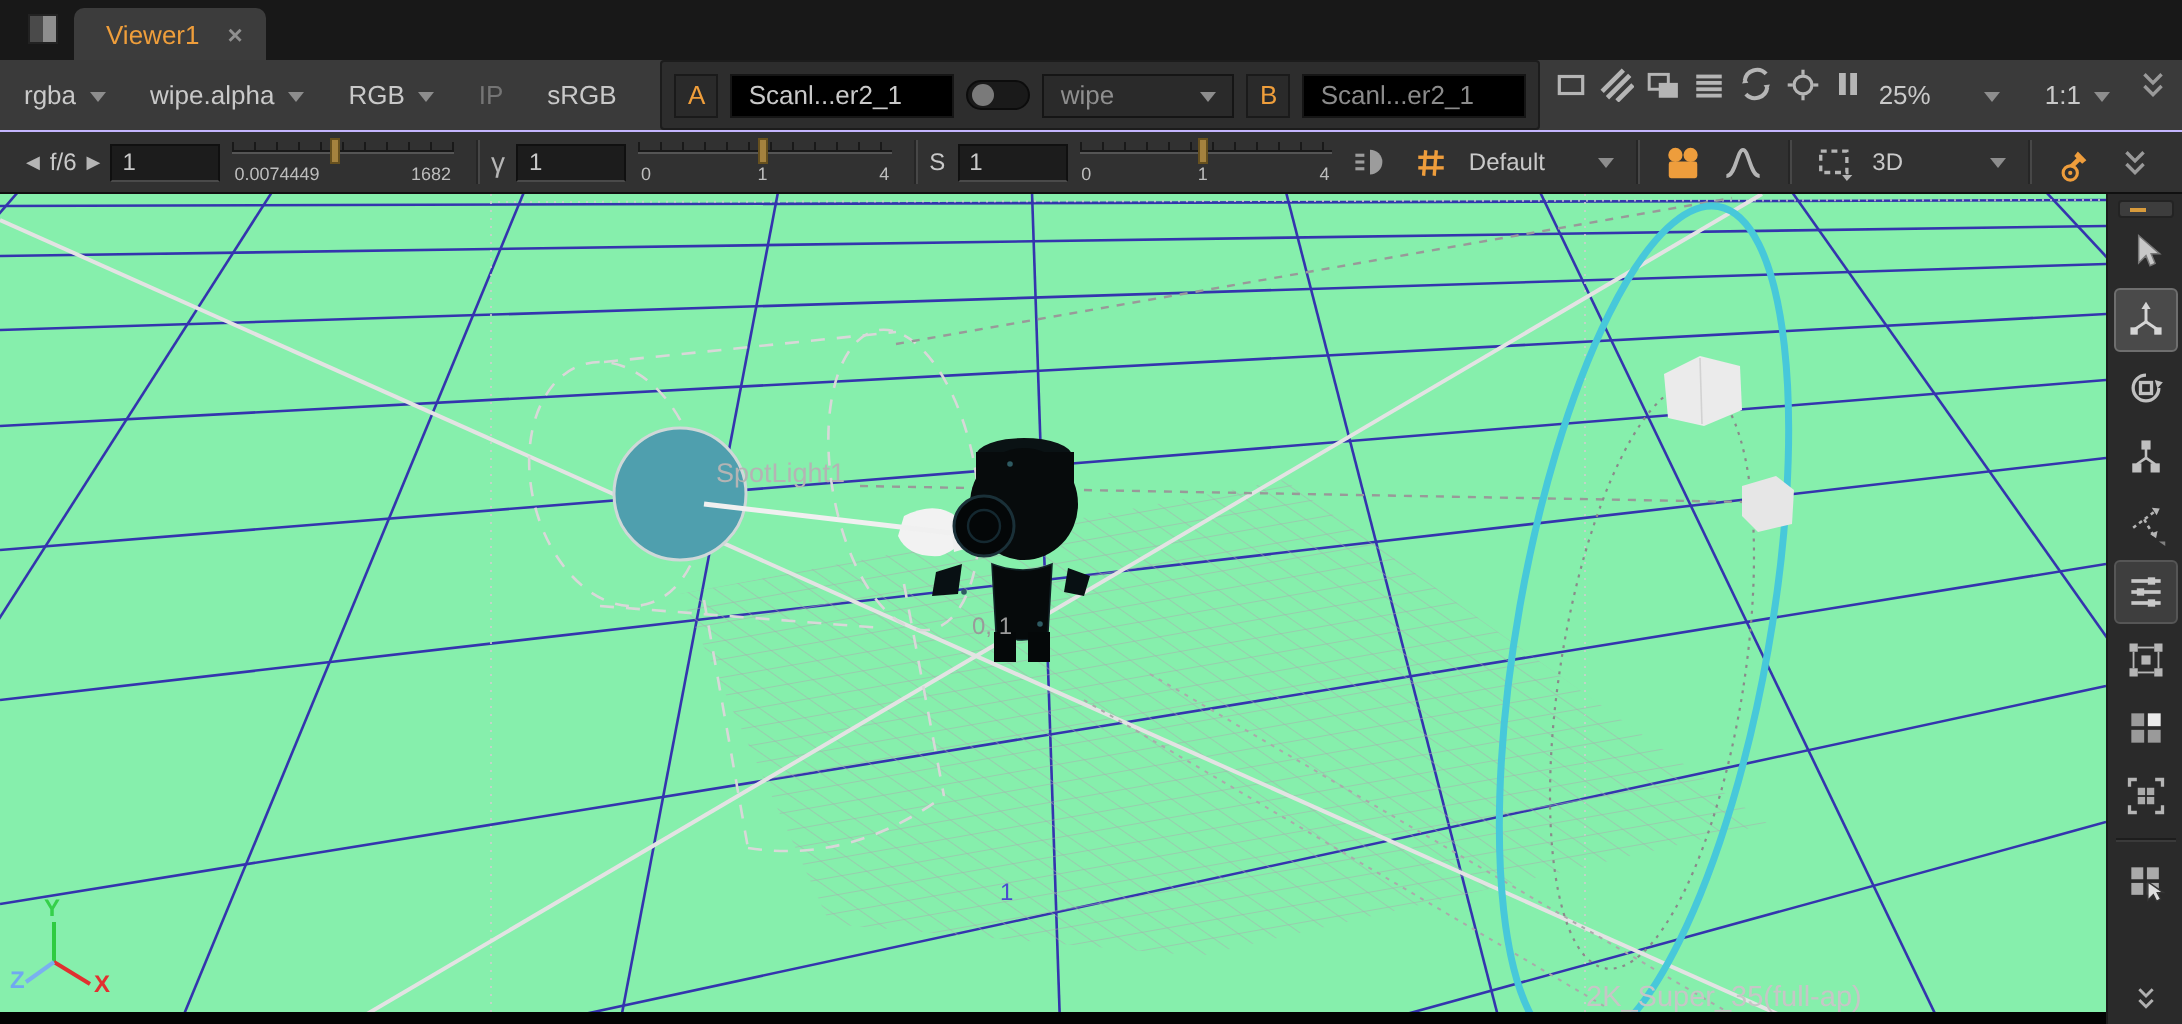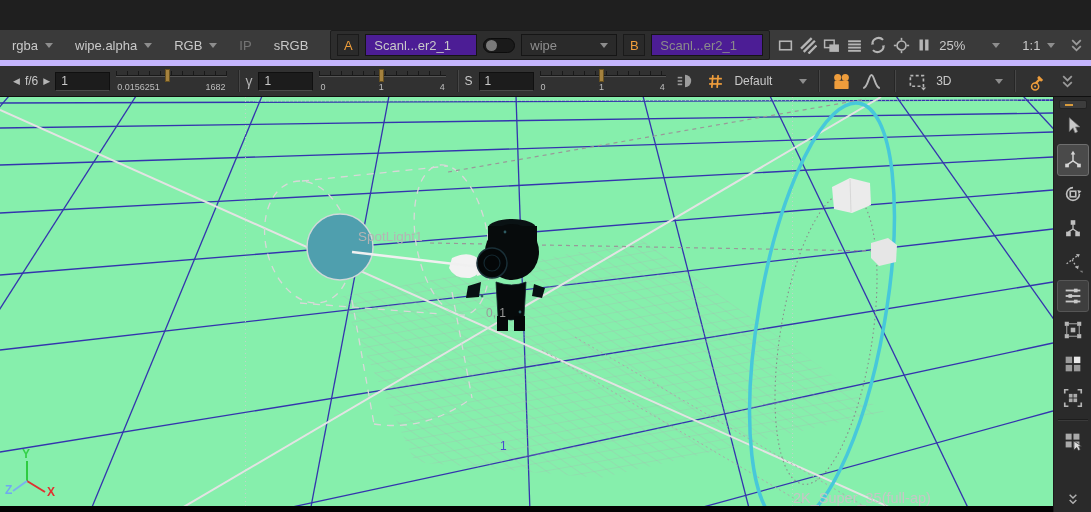--- a/index.html
+++ b/index.html
@@ -12,32 +12,32 @@
             display:flex; align-items:flex-end; }
   .panel-icon { width:15px; height:15px; margin:0 0 8px 14px; border:1px solid #222;
                 background:linear-gradient(90deg,#4a4a4a 0 50%,#8d8d8d 50% 100%); }
   .tab { height:26px; margin-left:8px; padding:0 12px 0 16px; background:#3c3c3c;
          border-radius:5px 5px 0 0; display:flex; align-items:center; gap:14px; }
   .tab-title { color:#ef9e3b; font-size:13px; }
   .tab-close { color:#8f8f8f; font-size:13px; font-weight:bold; }
 
   
   .t1 { position:absolute; left:0; top:30px; width:1091px; height:36px; background:#3a3a3a;
-        border-bottom:6px solid #c4b5fd; display:flex; align-items:center; padding:0 8px;
+        border-bottom:1px solid #c4b5fd; display:flex; padding:0 8px;
         color:#c9c9c9; font-size:13px; }
   .t2 { position:absolute; left:0; top:66px; width:1091px; height:31px; background:#313131;
         border-bottom:1px solid #101010; display:flex; align-items:center; padding:0 8px;
         color:#c9c9c9; font-size:12px; }
   .vsep { width:1px; height:22px; background:#262626; box-shadow:1px 0 0 #474747; margin:0 7px; }
   .dd { display:flex; align-items:center; gap:7px; padding:0 4px; white-space:nowrap; }
   .caret { width:0; height:0; border:4px solid transparent; border-top:5px solid #8d8d8d; margin-top:5px; }
   .dim { color:#757575; }
   .abgroup { display:flex; align-items:center; gap:6px; background:#2d2d2d;
              border:1px solid #1c1c1c; border-radius:2px; padding:3px 6px; margin:0 4px; }
-  .chip { background:#4c1d95; border:1px solid #151515; height:22px; display:flex;
+  .chip { background:#000000; border:1px solid #151515; height:22px; display:flex;
           align-items:center; padding:0 8px; white-space:nowrap; }
   .ab-letter { color:#ef9e3b; background:#2a2a2a; border:1px solid #1a1a1a; height:22px;
                width:22px; display:flex; align-items:center; justify-content:center; }
   .b-val { color:#8b8b8b; }
   .toggle { width:32px; height:15px; border-radius:8px; background:#1a1a1a;
             border:1px solid #0c0c0c; position:relative; }
   .toggle .knob { position:absolute; left:2px; top:1px; width:11px; height:11px;
                   border-radius:50%; background:#7a7a7a; }
   .wipe-chip { background:#2a2a2a; width:96px; justify-content:space-between; color:#8f8f8f; }
   .icnbtn { width:26px; height:24px; display:flex; align-items:center; justify-content:center; margin:0 3px; }
@@ -71,20 +71,27 @@
           margin:1px 0; border-radius:3px; }
   .sbtn.sel { background:#4a4a4a; border:1px solid #6e6e6e; }
   .sbtn.sel2 { background:#3e3e3e; border:1px solid #565656; }
   .sdiv { width:30px; height:1px; background:#1d1d1d; box-shadow:0 1px 0 #3a3a3a; margin:4px 0; }
 </style>
 </head>
 <body>
 
 <div class="app">
 
+  <div class="tabbar">
+    <div class="panel-icon"></div>
+    <div class="tab">
+      <span class="tab-title">Viewer1</span>
+      <span class="tab-close">×</span>
+    </div>
+  </div>
 
   <div class="t1">
     <div class="dd">
       <span>rgba</span>
         <span class="caret"></span>
     </div>
     <div class="vsep"></div>
     <div class="dd">
       <span>wipe.alpha</span>
         <span class="caret"></span>
@@ -193,21 +200,21 @@
     <span class="arrowbtn">◀</span>
     <span>f/6</span>
     <span class="arrowbtn">▶</span>
     <div class="num">
         <span>1</span>
       </div>
     <div class="slider" style="width:118px">
       <div class="sl-ticks"></div>
       <div class="sl-handle" style="left:44%"></div>
       <div class="sl-labels">
-        <span>0.0156251</span>
+        <span>0.0074449</span>
           <span>1682</span>
       </div>
     </div>
     <div class="vsep"></div>
     <span style="font-size:14px;color:#b5b5b5">γ</span>
     <div class="num" style="margin-left:6px">
         <span>1</span>
       </div>
     <div class="slider" style="width:135px">
       <div class="sl-ticks"></div>

